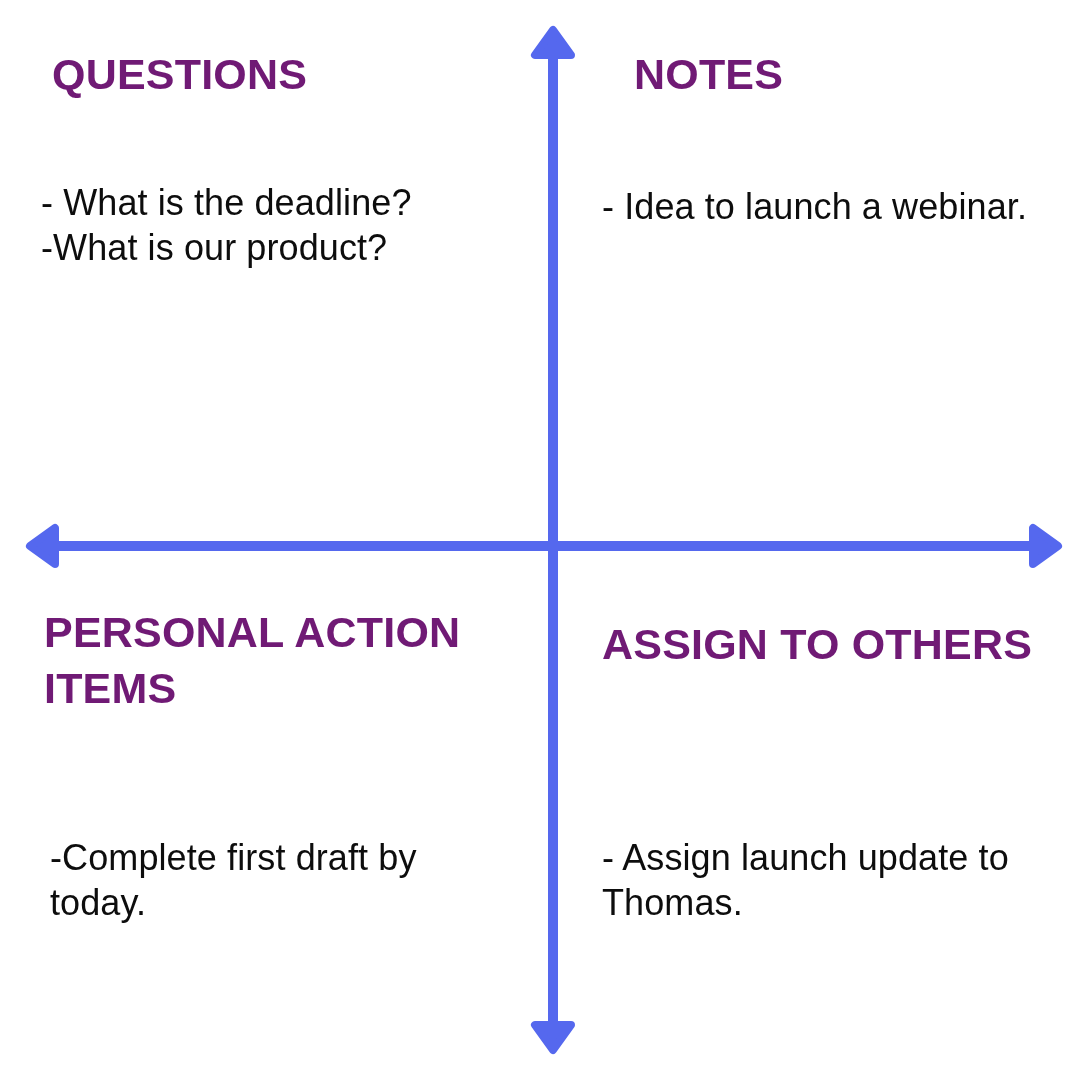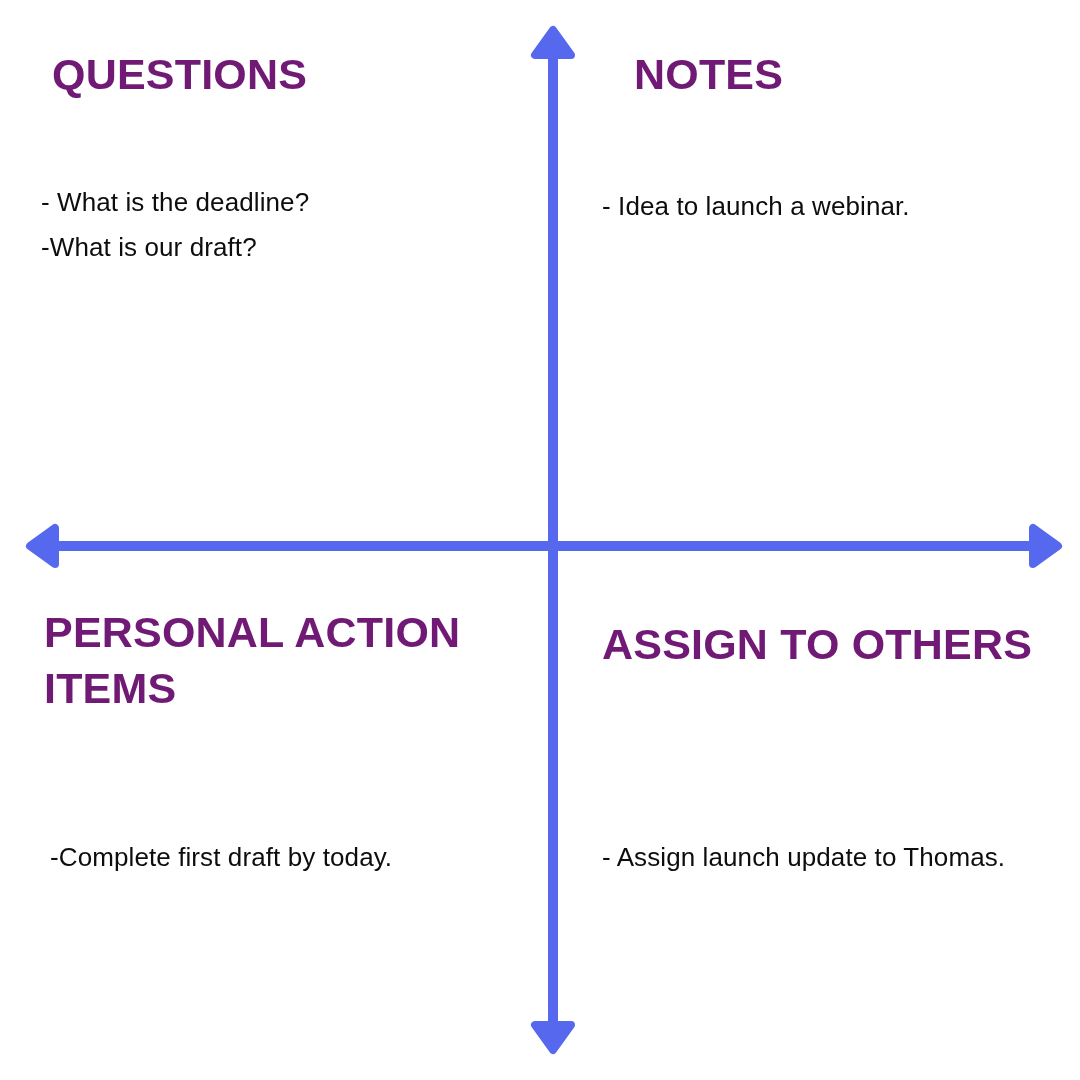--- a/index.html
+++ b/index.html
@@ -47,21 +47,21 @@
     line-height: 56px;
     letter-spacing: 0.2px;
     text-transform: uppercase;
     white-space: pre-line;
   }
   .q-body {
     position: absolute;
     margin: 0;
     color: #0d0d0d;
     font-weight: 400;
-    font-size: 26px;
+    font-size: 36px;
     line-height: 45px;
     letter-spacing: 0.1px;
   }
   .q-body .body-line { display: block; }
 
   
   .q-top-left .q-heading     { left: 52px; top: 46px; }
   .q-top-left .q-body        { left: 41px; top: 180px; width: 430px; }
 
   .q-top-right .q-heading    { left: 60px; top: 46px; margin-left: 21px; }
@@ -90,21 +90,21 @@
 
     <path fill="#5568ee" stroke="#5568ee" stroke-width="8" stroke-linejoin="round" d="M 553 30 L 535 55 L 571 55 Z"></path>
 
     <path fill="#5568ee" stroke="#5568ee" stroke-width="8" stroke-linejoin="round" d="M 553 1050 L 535 1025 L 571 1025 Z"></path>
   </svg>
 
   <section class="quadrant q-top-left">
     <h2 class="q-heading">QUESTIONS</h2>
     <div class="q-body">
       <span class="body-line">- What is the deadline?</span>
-      <span class="body-line">-What is our draft?</span>
+      <span class="body-line">-What is our product?</span>
     </div>
   </section>
 
   <section class="quadrant q-top-right">
     <h2 class="q-heading">NOTES</h2>
     <div class="q-body">
       <span class="body-line">- Idea to launch a webinar.</span>
     </div>
   </section>
 

